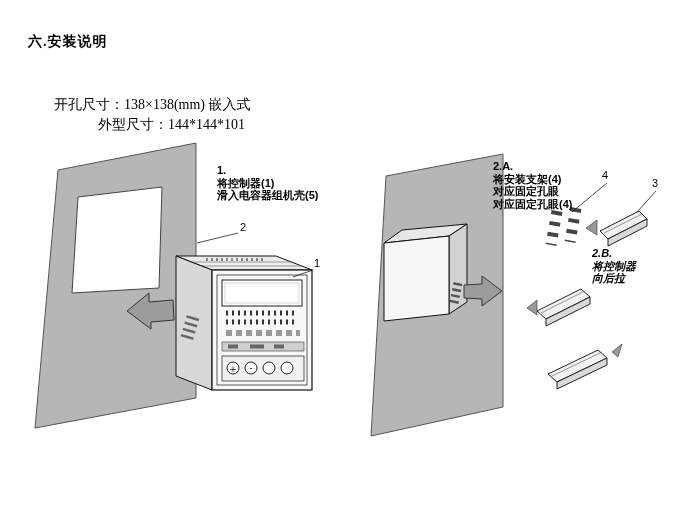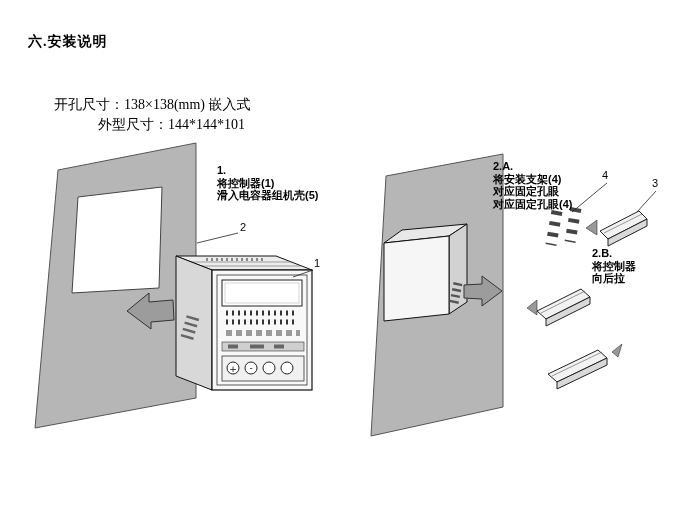--- a/index.html
+++ b/index.html
@@ -6,21 +6,21 @@
   html,body { width:700px; height:519px; }
   body { background:#ffffff; position:relative; font-family:"Liberation Serif", serif; color:#000; overflow:hidden; }
   .abs { position:absolute; }
   .page-title { left:28px; top:33px; font-size:14px; font-weight:600; letter-spacing:1px; }
   .dim-line { font-size:14px; }
   .dim1 { left:54px; top:96px; }
   .dim2 { left:98px; top:116px; }
   .step-text { font-family:"Liberation Sans", sans-serif; font-size:11px; font-weight:bold; line-height:12.5px; }
   .step1 { left:217px; top:164px; }
   .step2a { left:468px; top:160px;margin-left:25px; }
-  .step2b { left:592px; top:247px; }
+  .step2b { left:592px; top:247px;font-style:italic; }
   .callout { font-family:"Liberation Sans", sans-serif; font-size:11px; }
   .c2 { left:240px; top:221px; }
   .c1 { left:314px; top:257px; }
   .c4 { left:602px; top:169px; }
   .c3 { left:652px; top:177px; }
   svg.diagram { position:absolute; left:0; top:0; }
 </style>
 </head>
 <body>
 

